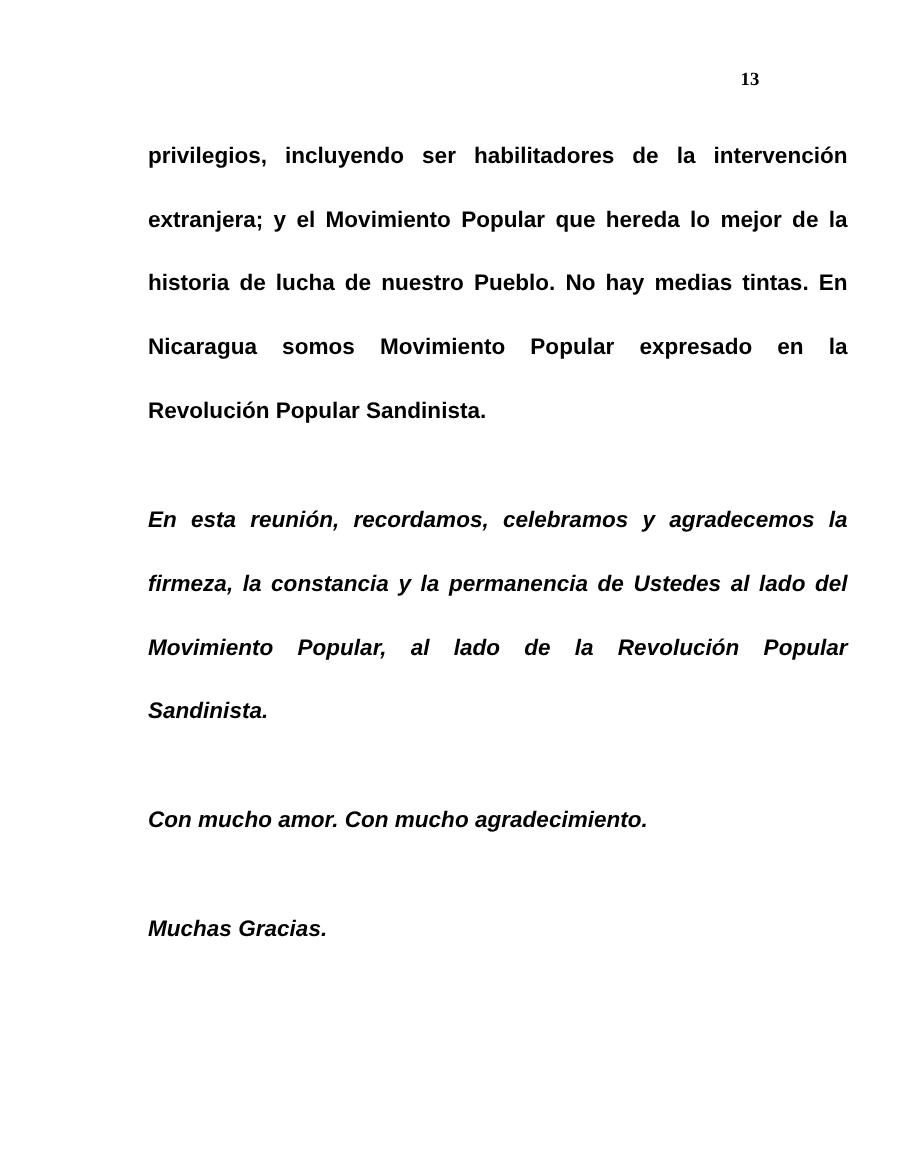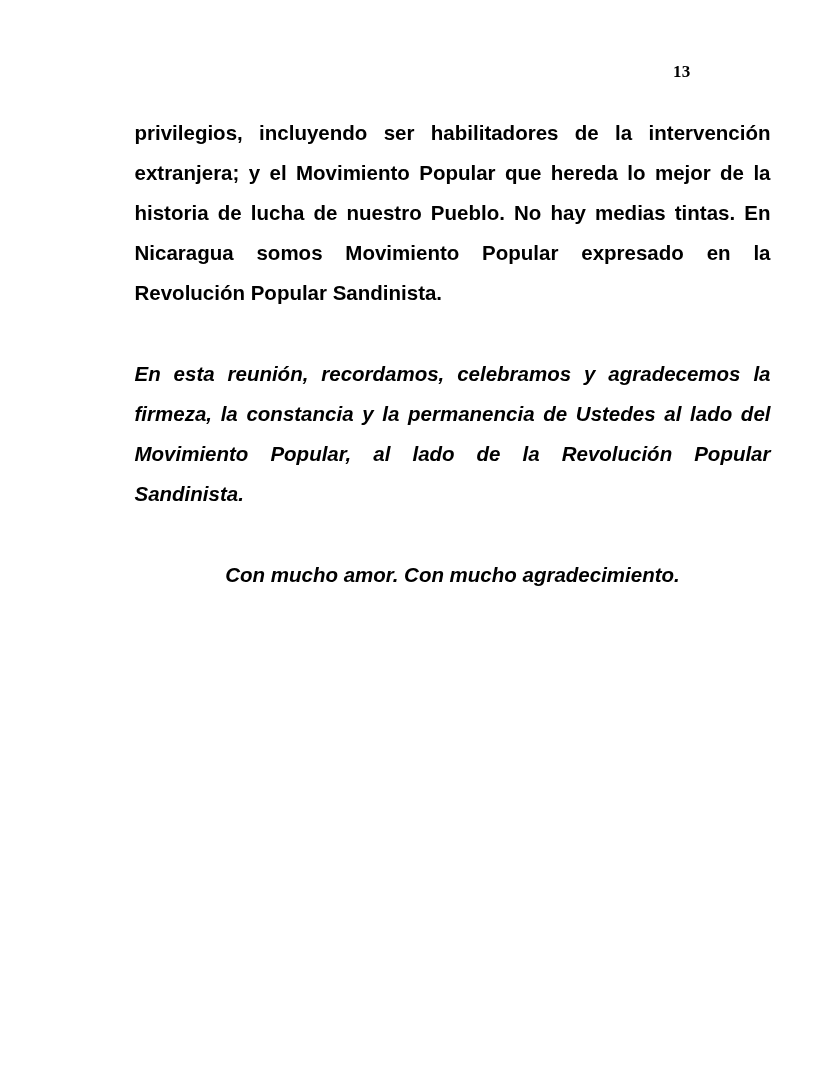--- a/index.html
+++ b/index.html
@@ -37,38 +37,38 @@
     position: absolute;
     left: 95px;
     top: 113px;
     width: 636px;
   }
 
   .para {
     font-family: "Liberation Sans", "DejaVu Sans", sans-serif;
     font-weight: bold;
     font-size: 20.5px;
-    line-height: 40px;
+    line-height: 58px;
     color: #000000;
     margin: 0;
     text-align: justify;
     text-justify: inter-word;
     -webkit-hyphens: none;
     hyphens: none;
     word-spacing: 0px;
   }
 
   
   .para.justified {
     text-align: justify;
   }
 
   
   .para.flush {
-    text-align: center;
+    text-align: left;
   }
 
   
   .para + .para {
     margin-top: 41px;
     font-style: italic;
   }
 
   .line {
     display: block;
@@ -84,16 +84,17 @@
   <div class="content">
 
     <p class="para justified">privilegios, incluyendo ser habilitadores de la intervención extranjera; y el Movimiento Popular que hereda lo mejor de la historia de lucha de nuestro Pueblo. No hay medias tintas. En Nicaragua somos Movimiento Popular expresado en la Revolución Popular Sandinista.</p>
 
     <p class="para justified">En esta reunión, recordamos, celebramos y agradecemos la firmeza, la constancia y la permanencia de Ustedes al lado del Movimiento Popular, al lado de la Revolución Popular Sandinista.</p>
 
     <p class="para flush">
       <span class="line">Con mucho amor. Con mucho agradecimiento.</span>
     </p>
 
+    <p class="para flush">Muchas Gracias.</p>
 
   </div>
 
 </div>
 
 </body></html>

